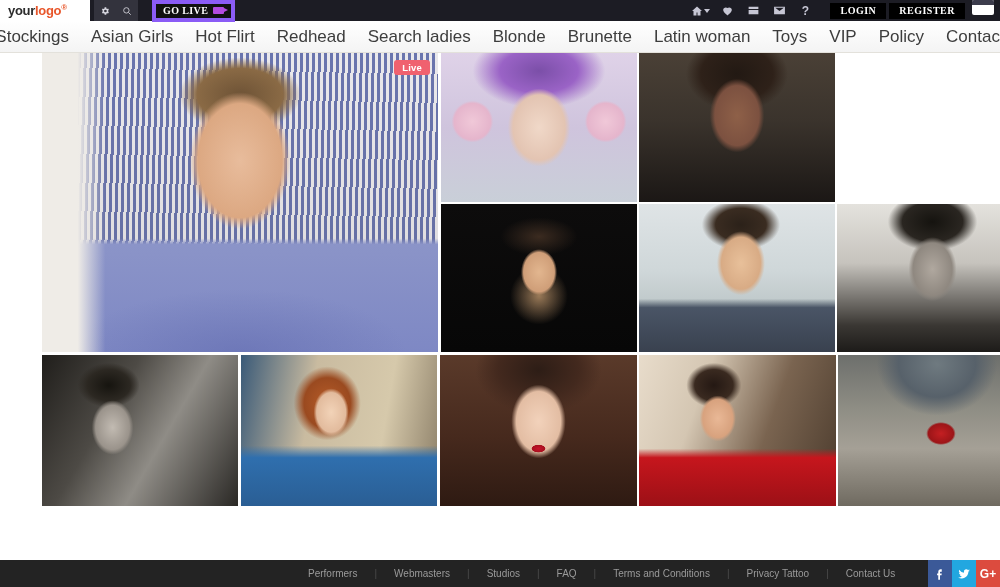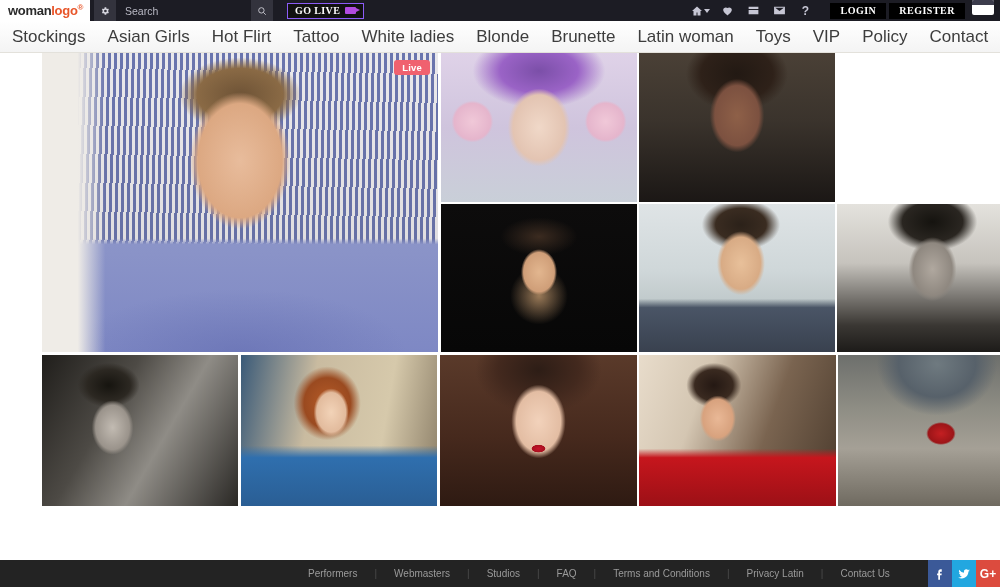--- a/index.html
+++ b/index.html
@@ -59,21 +59,21 @@
     width: 22px; height: 21px;
     background: #33333d;
     display: flex; align-items: center; justify-content: center;
     cursor: pointer;
   }
   .search-btn svg { width: 10px; height: 10px; stroke: #d8d8e0; fill: none; stroke-width: 2; }
 
   .golive {
     margin-left: 14px;
     height: 15px; align-self: center;
-    border: 1px solid #8b5cf6;
+    border: 4px solid #8b5cf6;
     background: #111;
     display: flex; align-items: center; gap: 5px;
     padding: 7px 7px;
     cursor: pointer;
   }
   .golive-label {
     color: #fff; font-size: 10px; font-weight: bold;
     letter-spacing: 0.4px; font-family: "Liberation Serif", serif;
   }
   .cam-icon {
@@ -334,33 +334,30 @@
   .social.gp { background: #dc4b3e; font-size: 12px; }
   .social svg { width: 14px; height: 14px; fill: #fff; }
 </style>
 </head>
 <body>
 
 <div class="topbar">
 
   <div class="logo-box">
     <div class="logo-text">
-      <span class="logo-your">woman</span><span class="logo-logo">logo</span><span class="logo-star">®</span>
+      <span class="logo-your">your</span><span class="logo-logo">logo</span><span class="logo-star">®</span>
     </div>
   </div>
 
   <div class="gear-btn">
     <svg viewBox="0 0 24 24">
       <path d="M19.4 13a7.8 7.8 0 0 0 0-2l2.1-1.6-2-3.5-2.5 1a7.6 7.6 0 0 0-1.7-1L15 3h-4l-.3 2.9c-.6.25-1.2.6-1.7 1l-2.5-1-2 3.5L6.6 11a7.8 7.8 0 0 0 0 2l-2.1 1.6 2 3.5 2.5-1c.5.4 1.1.75 1.7 1L11 21h4l.3-2.9c.6-.25 1.2-.6 1.7-1l2.5 1 2-3.5zM13 15.2A3.2 3.2 0 1 1 13 8.8a3.2 3.2 0 0 1 0 6.4z"></path>
     </svg>
   </div>
 
-  <div class="search-wrap">
-    <input class="search-input" type="text" placeholder="Search" style="">
-  </div>
 
   <div class="search-btn">
     <svg viewBox="0 0 24 24">
       <circle cx="10.5" cy="10.5" r="6.5"></circle>
         <line x1="15.5" y1="15.5" x2="21" y2="21"></line>
     </svg>
   </div>
 
   <div class="golive">
     <span class="golive-label">GO LIVE</span>
@@ -401,22 +398,22 @@
     <button class="auth-btn">REGISTER</button>
   </div>
 
   <div class="flag-btn"></div>
 </div>
 
 <div class="nav">
   <a class="nav-item">Stockings</a>
   <a class="nav-item">Asian Girls</a>
   <a class="nav-item">Hot Flirt</a>
-  <a class="nav-item">Tattoo</a>
-  <a class="nav-item">White ladies</a>
+  <a class="nav-item">Redhead</a>
+  <a class="nav-item">Search ladies</a>
   <a class="nav-item">Blonde</a>
   <a class="nav-item">Brunette</a>
   <a class="nav-item">Latin woman</a>
   <a class="nav-item">Toys</a>
   <a class="nav-item">VIP</a>
   <a class="nav-item">Policy</a>
   <a class="nav-item">Contact</a>
 </div>
 
 <div class="grid-area" id="grid">
@@ -461,21 +458,21 @@
       <a class="footer-link">Performers</a>
       <span class="footer-sep">|</span>
       <a class="footer-link">Webmasters</a>
       <span class="footer-sep">|</span>
       <a class="footer-link">Studios</a>
       <span class="footer-sep">|</span>
       <a class="footer-link">FAQ</a>
       <span class="footer-sep">|</span>
       <a class="footer-link">Terms and Conditions</a>
       <span class="footer-sep">|</span>
-      <a class="footer-link">Privacy Latin</a>
+      <a class="footer-link">Privacy Tattoo</a>
       <span class="footer-sep">|</span>
       <a class="footer-link">Contact Us</a>
     </div>
   <div class="socials">
     <div class="social fb">
       <svg viewBox="0 0 24 24">
           <path d="M15 8h-2.2c-.3 0-.8.4-.8 1v2h3l-.4 3h-2.6v8H9v-8H7v-3h2V8.6C9 6 10.7 4 13.2 4H15z"></path>
         </svg>
     </div>
     <div class="social tw">

